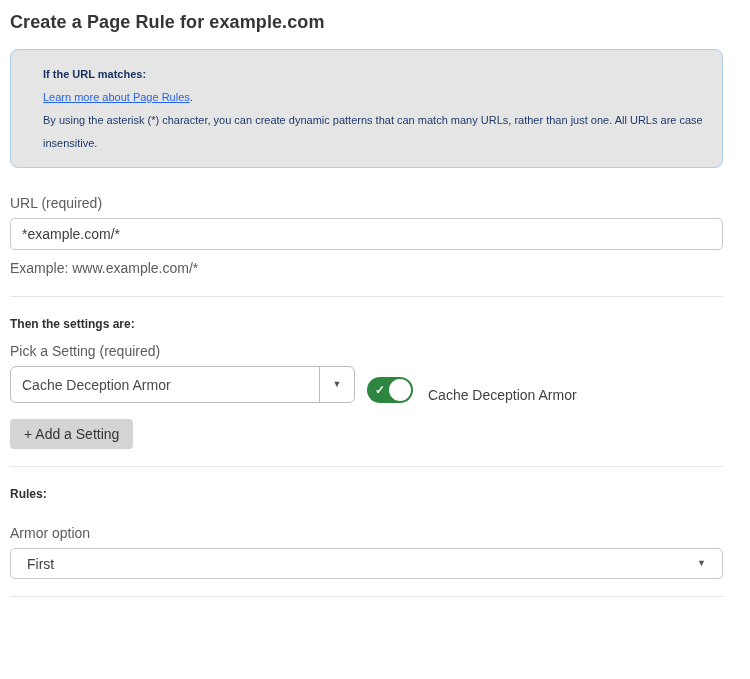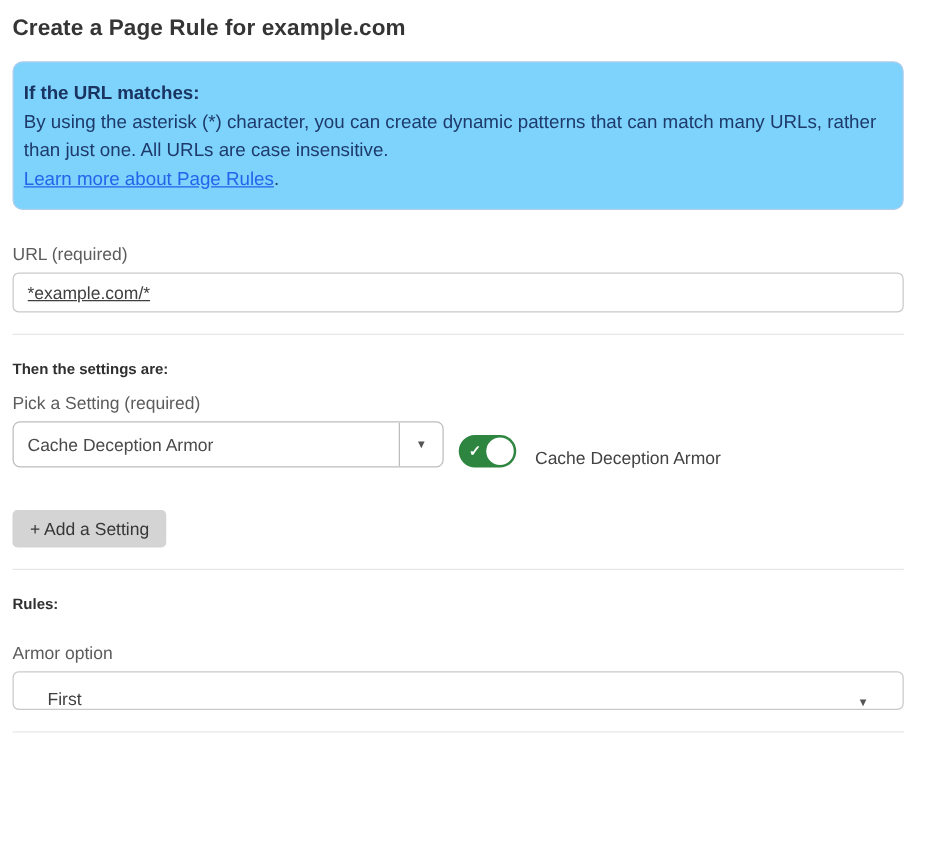--- a/index.html
+++ b/index.html
@@ -18,26 +18,26 @@
   }
   .page-title {
     font-size: 18px;
     font-weight: bold;
     color: #353535;
     letter-spacing: 0.1px;
   }
   
   .info-box {
     margin-top: 16px;
-    background: #7dd3fc;
+    background: #e5e5e5;
     border: 1px solid #aecdec;
     border-radius: 8px;
-    padding: 13px 16px 12px 8px;
+    padding: 13px 16px 12px 32px;
     color: #1e3a6b;
-    font-size: 15px;
+    font-size: 11px;
     line-height: 23px;
   }
   .info-heading {
     font-weight: bold;
     color: #1a3462;
   }
   .info-link {
     color: #2563eb;
     text-decoration: underline;
     cursor: pointer;
@@ -54,21 +54,20 @@
     width: 100%;
     height: 32px;
     border: 1px solid #c9c9c9;
     border-radius: 5px;
     padding: 0 11px;
     font-family: "Liberation Sans", sans-serif;
     font-size: 14px;
     color: #404040;
     background: #ffffff;
     outline: none;
-    text-decoration: underline;
   }
   .helper-text {
     margin-top: 7px;
     font-size: 14px;
     color: #5c5c5c;
     line-height: 22px;
   }
   .divider {
     border: none;
     border-top: 1px solid #e7e7e7;
@@ -162,56 +161,57 @@
     border: none;
     border-radius: 4px;
     font-family: "Liberation Sans", sans-serif;
     font-size: 14px;
     cursor: pointer;
   }
   .btn-gray {
     background: #d4d4d4;
     color: #363636;
   }
-  .add-setting-btn { margin-top: 34px; text-align: right; }
+  .add-setting-btn { margin-top: 16px; text-align: right; }
   
   .order-label { margin-top: 24px; }
   .select-full {
     width: 100%;
     height: 31px;
     border: 1px solid #c9c9c9;
     border-radius: 5px;
     background: #ffffff;
     display: flex;
-    align-items: flex-end;
-    padding: 0 27px;
+    align-items: center;
+    padding: 0 16px;
     cursor: pointer;
   }
   .select-full .select-value {
     flex: 1;
     font-size: 14px;
     color: #404040;
   }
 </style>
 </head>
 <body>
 
 <div class="container">
 
   <h1 class="page-title">Create a Page Rule for example.com</h1>
 
   <div class="info-box">
     <div class="info-heading">If the URL matches:</div>
+    <div><span class="info-link">Learn more about Page Rules</span><span class="info-period">.</span></div>
     <div>By using the asterisk (*) character, you can create dynamic patterns that can match many URLs, rather than just one. All URLs are case insensitive.</div>
-    <div><span class="info-link">Learn more about Page Rules</span><span class="info-period">.</span></div>
   </div>
 
   <div class="url-block">
     <div class="field-label">URL (required)</div>
     <input type="text" class="text-input" value="*example.com/*" style="">
+    <div class="helper-text">Example: www.example.com/*</div>
   </div>
 
   <hr class="divider">
 
   <div class="section-heading">Then the settings are:</div>
 
   <div class="field-label picker-label">Pick a Setting (required)</div>
 
   <div class="picker-row">
     <div class="select-split">

